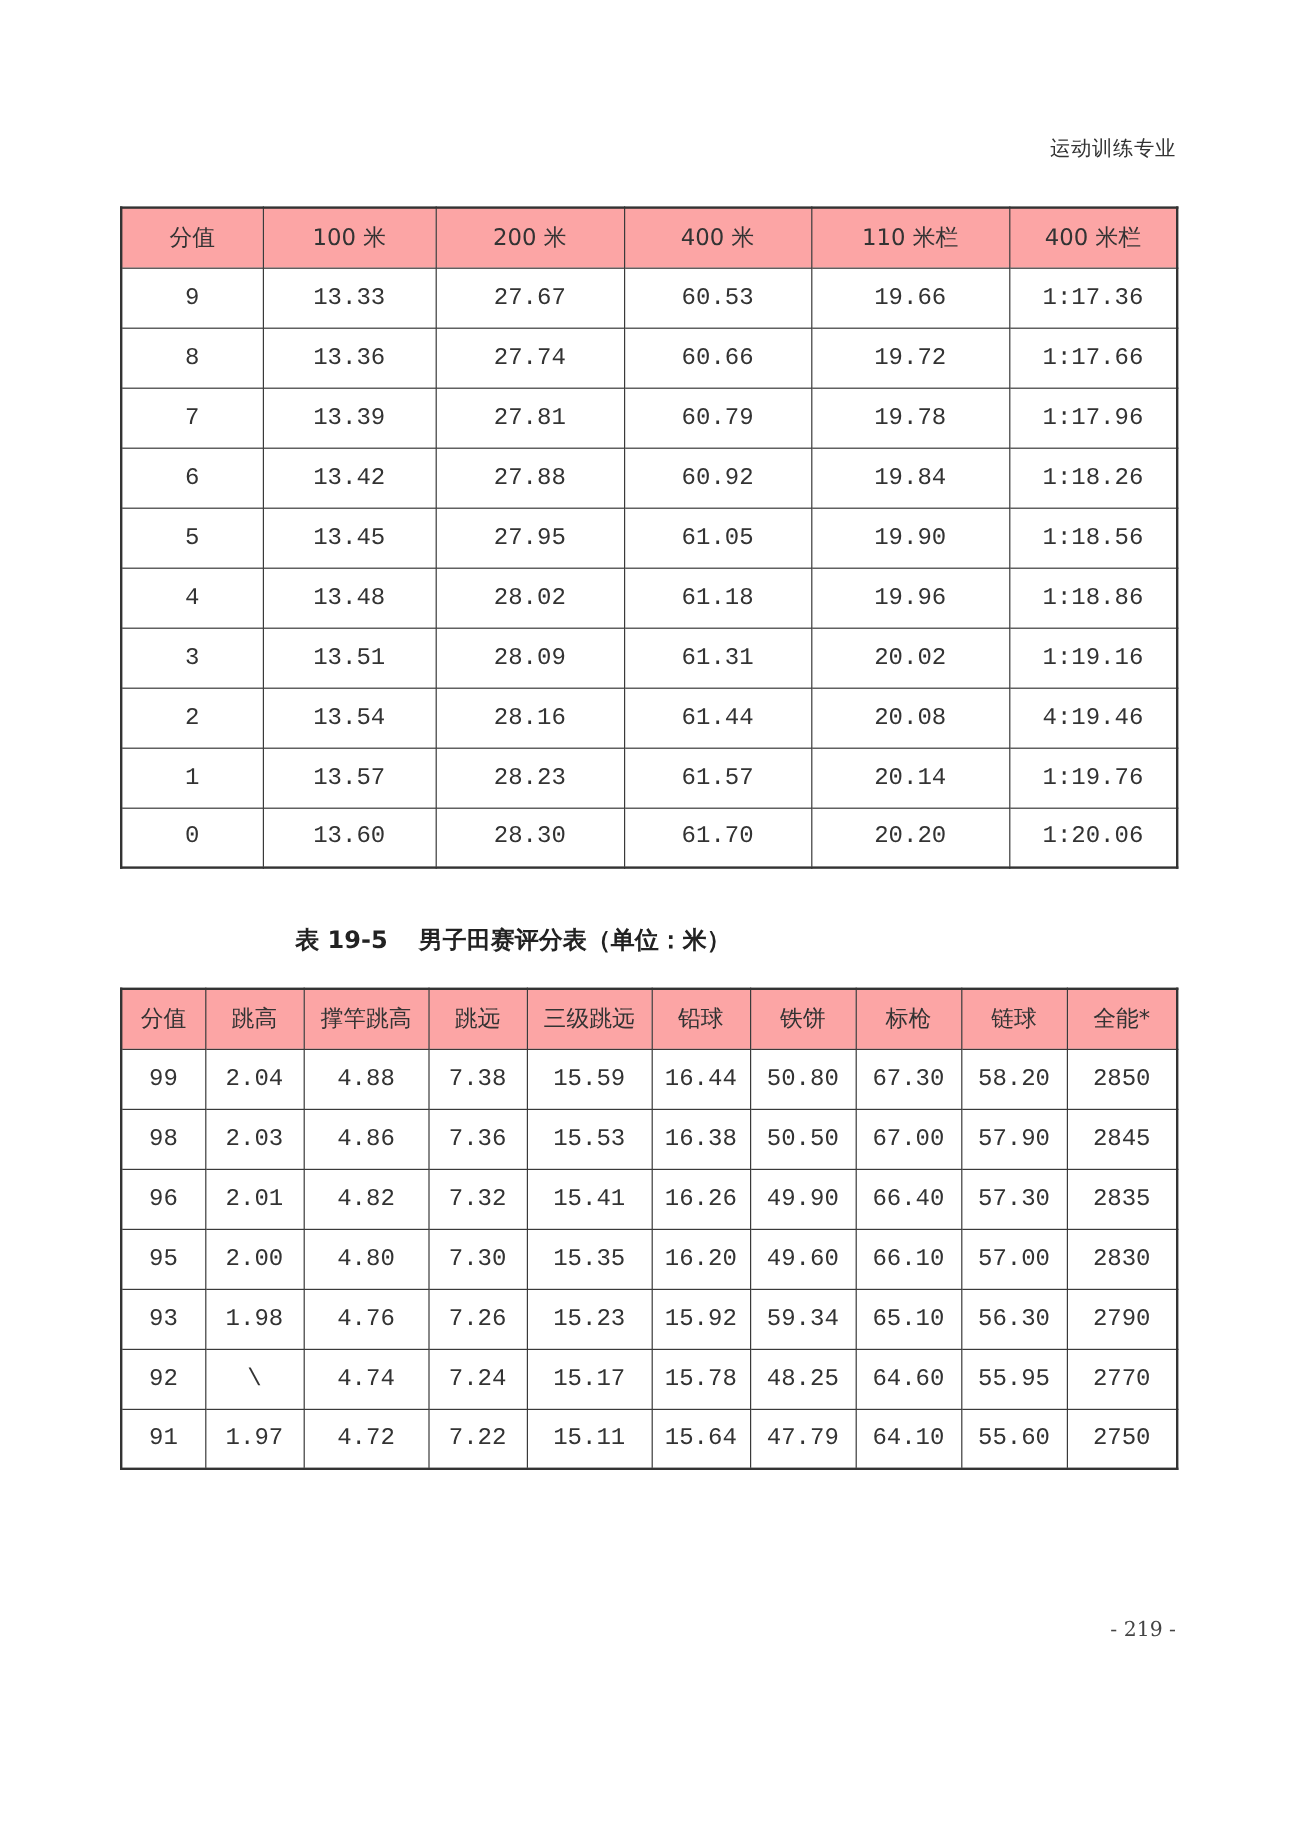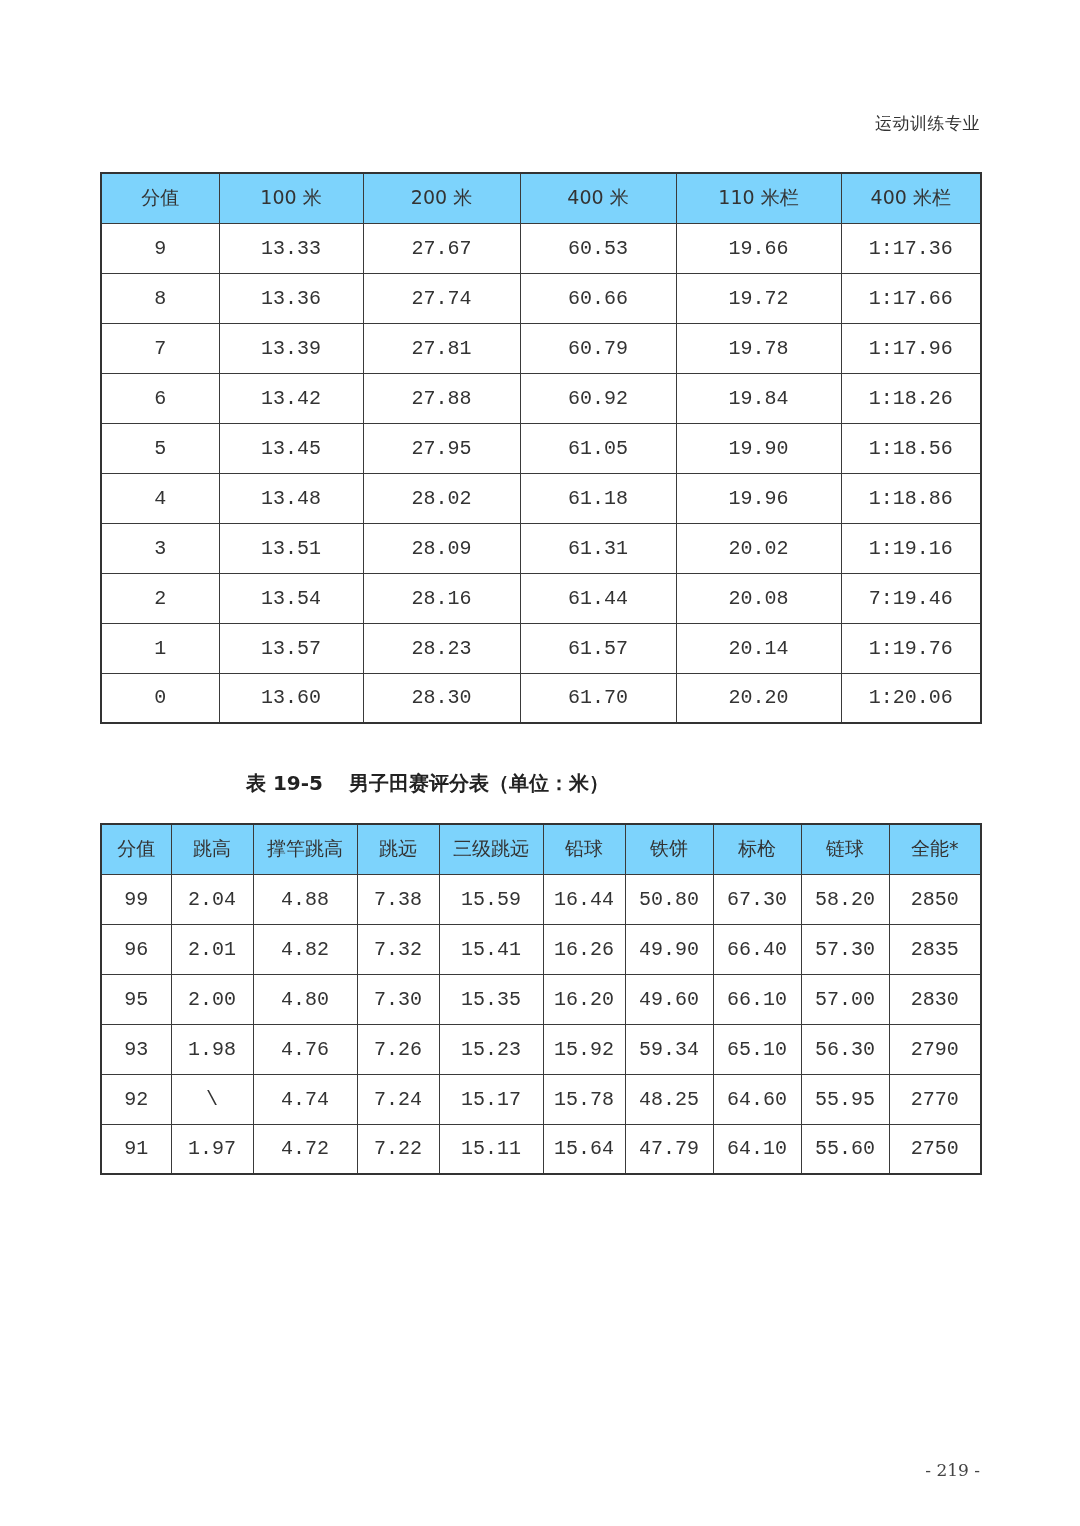--- a/index.html
+++ b/index.html
@@ -17,36 +17,36 @@
     border-collapse: collapse; table-layout: fixed;
   }
   td, th {
     border: 1px solid #3a3a3a;
     text-align: center; vertical-align: middle;
     font-weight: normal; padding: 0;
     font-family: "Liberation Mono", "DejaVu Sans Mono", monospace;
     font-size: 20px; color: #333;
   }
   th {
-    background: #7dd3fc;
+    background: #fca5a5;
     font-family: "DejaVu Sans", "Liberation Sans", sans-serif;
     font-size: 19px; color: #333;
   }
   table.t1 { top: 172px; border: 2px solid #333; }
   table.t1 tr { height: 50px; }
   table.t2 { top: 823px; border: 2px solid #333; }
   table.t2 tr { height: 50px; }
   .caption {
     position: absolute; top: 770px; left: 0; width: 855px;
     text-align: center; font-weight: bold; font-size: 20px; color: #222;
     font-family: "DejaVu Sans", "Liberation Sans", sans-serif;
   }
   .caption .num { margin-right: 26px; }
   .page-number {
-    position: absolute; top: 1460px; right: 100px;
+    position: absolute; top: 1348px; right: 100px;
     font-size: 17px; color: #444;
   }
 </style>
 </head>
 <body>
 
 <div class="running-header">运动训练专业</div>
 
 <table class="t1">
   <colgroup>
@@ -123,21 +123,21 @@
         <td>61.31</td>
         <td>20.02</td>
         <td>1:19.16</td>
       </tr>
       <tr>
         <td>2</td>
         <td>13.54</td>
         <td>28.16</td>
         <td>61.44</td>
         <td>20.08</td>
-        <td>7:19.46</td>
+        <td>4:19.46</td>
       </tr>
       <tr>
         <td>1</td>
         <td>13.57</td>
         <td>28.23</td>
         <td>61.57</td>
         <td>20.14</td>
         <td>1:19.76</td>
       </tr>
       <tr>
@@ -189,20 +189,32 @@
         <td>4.88</td>
         <td>7.38</td>
         <td>15.59</td>
         <td>16.44</td>
         <td>50.80</td>
         <td>67.30</td>
         <td>58.20</td>
         <td>2850</td>
       </tr>
       <tr>
+        <td>98</td>
+        <td>2.03</td>
+        <td>4.86</td>
+        <td>7.36</td>
+        <td>15.53</td>
+        <td>16.38</td>
+        <td>50.50</td>
+        <td>67.00</td>
+        <td>57.90</td>
+        <td>2845</td>
+      </tr>
+      <tr>
         <td>96</td>
         <td>2.01</td>
         <td>4.82</td>
         <td>7.32</td>
         <td>15.41</td>
         <td>16.26</td>
         <td>49.90</td>
         <td>66.40</td>
         <td>57.30</td>
         <td>2835</td>

